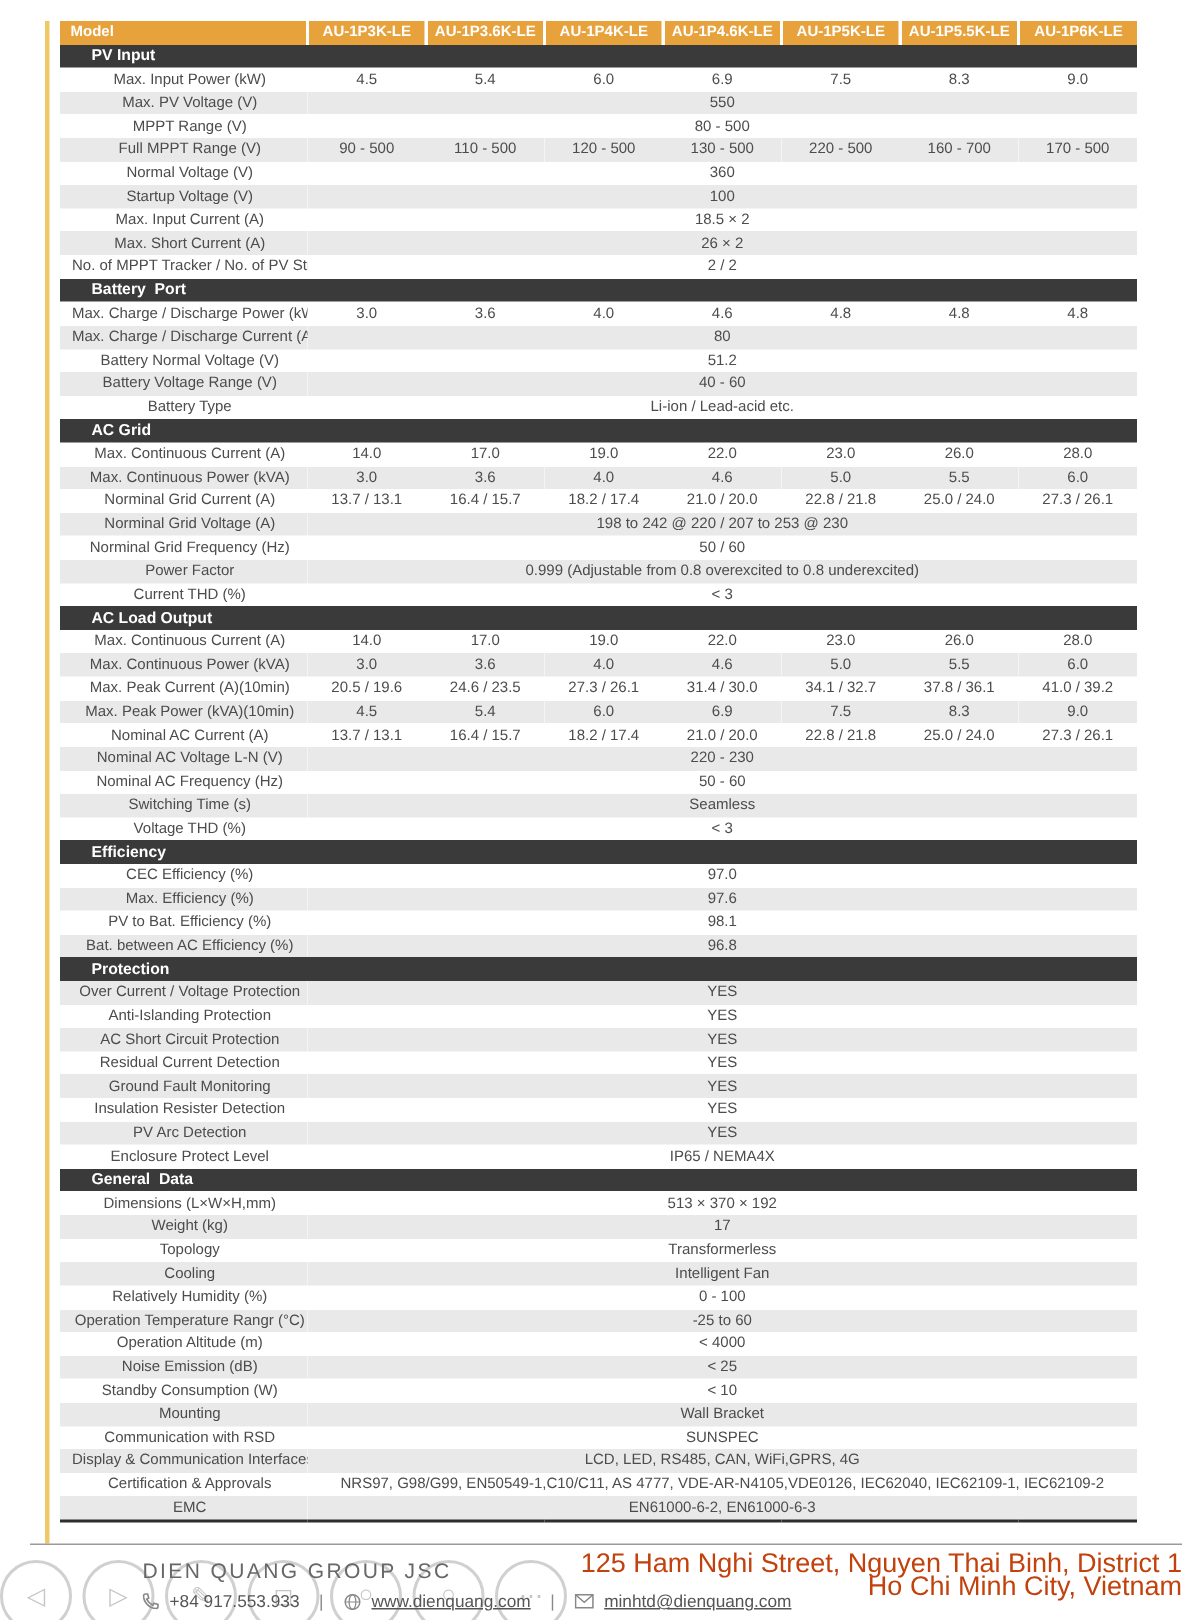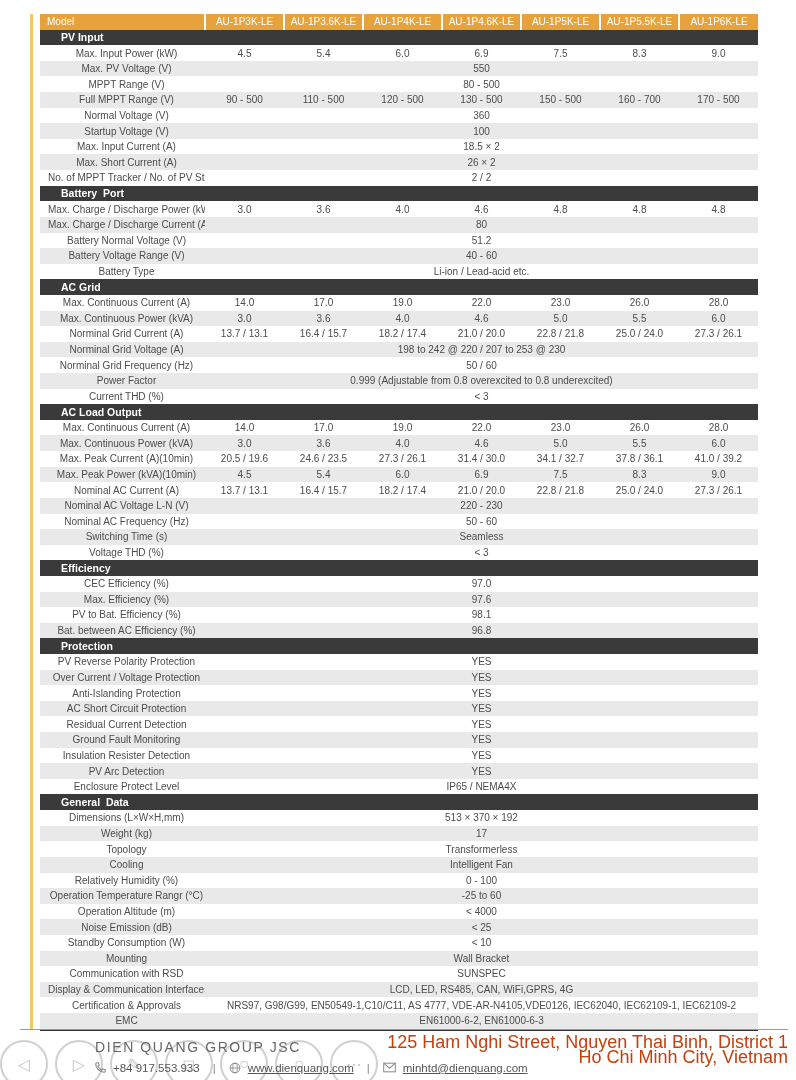--- a/index.html
+++ b/index.html
@@ -16,21 +16,21 @@
     border-collapse:collapse;table-layout:fixed;
     border-bottom:2px solid #2e2e2e;
   }
   .spec-table col.label-col{width:165px;}
   .spec-table col.val-col{width:79px;}
   .spec-table th,.spec-table td{
     height:15.62px;padding:0;font-size:10px;line-height:11px;
     vertical-align:middle;overflow:hidden;white-space:nowrap;
   }
   .spec-table thead th{
-    background:var(--orange,#E8A23C);color:#fff;font-weight:normal;
+    background:var(--orange,#E8A23C);color:#fff;font-weight:bold;
     text-align:center;border-left:2px solid #fff;
   }
   .spec-table thead th.model{
     text-align:left;padding-left:7px;border-left:none;
   }
   .spec-table tr.section-row td{
     background:var(--dark,#3A3A3A);color:#fff;font-weight:bold;
     text-align:left;padding-left:21px;font-size:10.5px;white-space:pre;
   }
   .spec-table tr.data-row td.lbl{
@@ -113,21 +113,21 @@
       <tr class="data-row">
         <td class="lbl">MPPT Range (V)</td>
         <td class="val" colspan="7">80 - 500</td>
       </tr>
       <tr class="data-row alt">
         <td class="lbl">Full MPPT Range (V)</td>
         <td class="val">90 - 500</td>
         <td class="val">110 - 500</td>
         <td class="val">120 - 500</td>
         <td class="val">130 - 500</td>
-        <td class="val">150 - 500</td>
+        <td class="val">220 - 500</td>
         <td class="val">160 - 700</td>
         <td class="val">170 - 500</td>
       </tr>
       <tr class="data-row">
         <td class="lbl">Normal Voltage (V)</td>
         <td class="val" colspan="7">360</td>
       </tr>
       <tr class="data-row alt">
         <td class="lbl">Startup Voltage (V)</td>
         <td class="val" colspan="7">100</td>
@@ -305,24 +305,20 @@
       <tr class="data-row">
         <td class="lbl">PV to Bat. Efficiency (%)</td>
         <td class="val" colspan="7">98.1</td>
       </tr>
       <tr class="data-row alt">
         <td class="lbl">Bat. between AC Efficiency (%)</td>
         <td class="val" colspan="7">96.8</td>
       </tr>
       <tr class="section-row">
         <td colspan="8">Protection</td>
-      </tr>
-      <tr class="data-row">
-        <td class="lbl">PV Reverse Polarity Protection</td>
-        <td class="val" colspan="7">YES</td>
       </tr>
       <tr class="data-row alt">
         <td class="lbl">Over Current / Voltage Protection</td>
         <td class="val" colspan="7">YES</td>
       </tr>
       <tr class="data-row">
         <td class="lbl">Anti-Islanding Protection</td>
         <td class="val" colspan="7">YES</td>
       </tr>
       <tr class="data-row alt">

